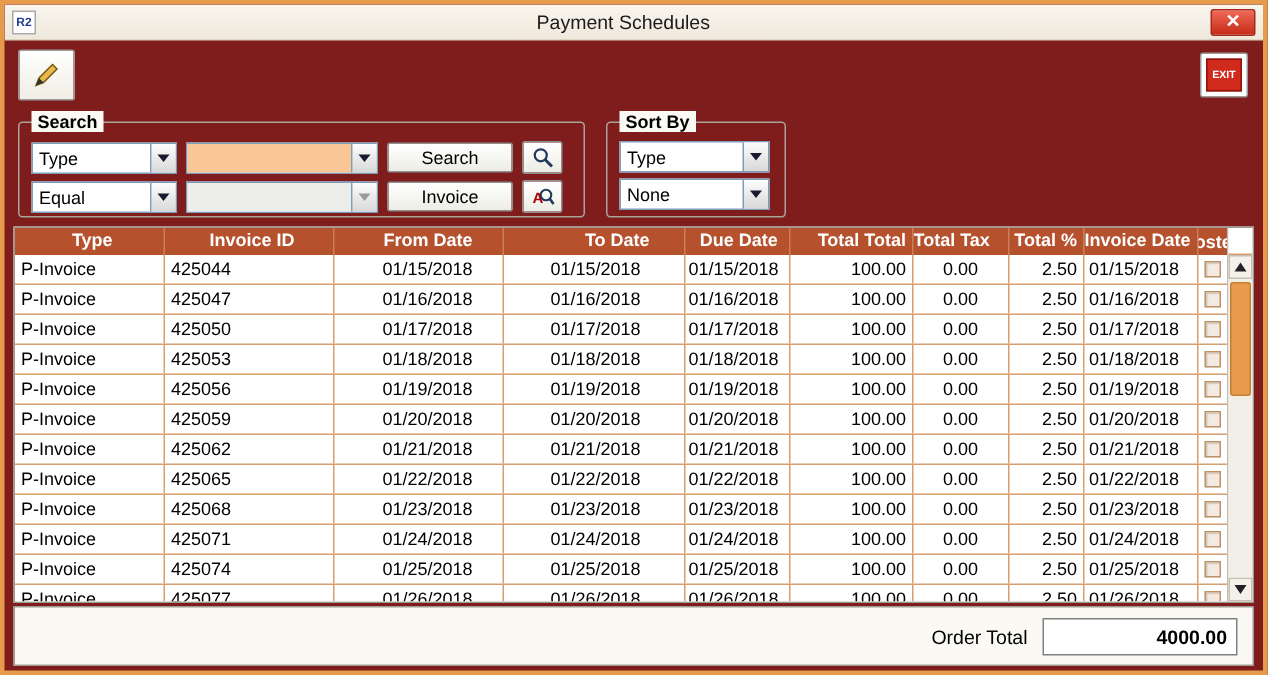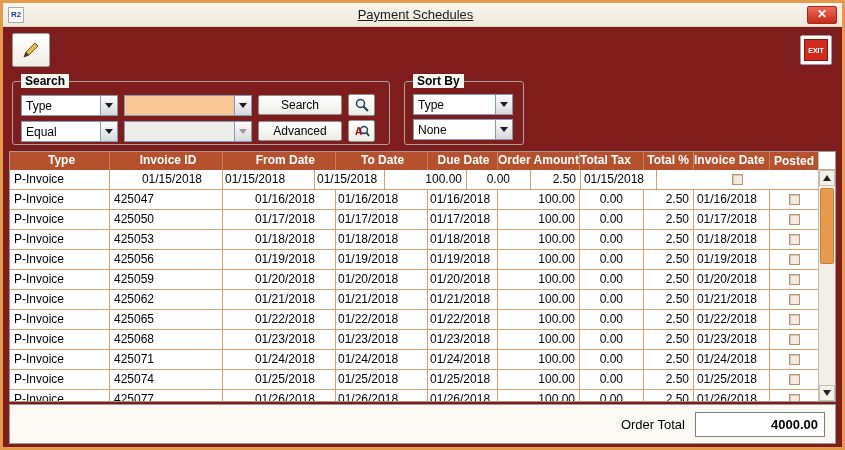--- a/index.html
+++ b/index.html
@@ -18,21 +18,21 @@
     background: linear-gradient(#F9F5EE, #EFE8DB);
     border-bottom: 1px solid #DDD3C2;
     display: flex; align-items: center; padding: 0 5px;
   }
   .logo {
     width: 16px; height: 16px; background: #fff;
     border: 1px solid #A8A8A8; color: #1F3A93;
     font-size: 8px; font-weight: bold;
     display: flex; align-items: center; justify-content: center;
   }
-  .title { flex: 1; text-align: center; font-size: 13px; color: #1a1a1a; text-decoration: underline; }
+  .title { flex: 1; text-align: center; font-size: 13px; color: #1a1a1a; }
   .close-btn {
     width: 30px; height: 18px; border: 1px solid #A52A1C; border-radius: 2px;
     background: linear-gradient(#EF6A57, #C62B18);
     color: #fff; font-size: 12px; font-weight: bold; line-height: 15px;
     text-align: center; cursor: default;
   }
   
   .toolbar { height: 46px; flex: 0 0 46px; position: relative; }
   .tool-btn {
     position: absolute; left: 9px; top: 6px;
@@ -116,21 +116,21 @@
   .grid-body { flex: 1; overflow: hidden; }
   .grid-row { display: flex; height: 20px; border-bottom: 1px solid #D6A06E; background: #fff; }
   .cell {
     font-size: 12px; color: #000; line-height: 19px;
     border-right: 1px solid #D6A06E; white-space: nowrap; overflow: hidden;
     display: block;
   }
   .c0 { width: 100px; padding-left: 4px; }
   .c1 { width: 113px; padding-left: 4px; }
   .c2 { width: 113px; text-align: right; padding-right: 20px; }
-  .c3 { width: 92px;  padding-left: 2px; }
+  .c3 { width: 92px;  padding-left: 2px; margin-left: 29px; }
   .c4 { width: 70px;  padding-left: 2px; }
   .c5 { width: 82px;  text-align: right; padding-right: 4px; }
   .c6 { width: 64px;  text-align: right; padding-right: 20px; }
   .c7 { width: 50px;  text-align: right; padding-right: 4px; }
   .c8 { width: 76px;  text-align: right; padding-right: 12px; }
   .c9 { flex: 1; display: flex; align-items: center; justify-content: center; border-right: none; }
   .checkbox {
     width: 11px; height: 11px; display: inline-block;
     background: #F4EAE0; border: 1px solid #BB9268;
     box-shadow: inset 1px 1px 1px rgba(0,0,0,0.15);
@@ -218,21 +218,21 @@
           <span class="arrow-btn">
               <i></i>
             </span>
         </div>
         <div class="combo value-combo disabled">
           <span class="txt"></span>
           <span class="arrow-btn">
               <i></i>
             </span>
         </div>
-        <button class="push-btn">Advanced</button>
+        <button class="push-btn">Invoice</button>
         <button class="icon-btn">
           <svg width="16" height="16" viewBox="0 0 16 16">
             <text x="1" y="12" font-size="10" font-weight="bold" fill="#B00000">A</text>
             <circle cx="10" cy="7" r="3.5" fill="none" stroke="#223A5E" stroke-width="1.4"></circle>
             <line x1="12.5" y1="9.5" x2="15" y2="13" stroke="#223A5E" stroke-width="1.8"></line>
           </svg>
         </button>
       </div>
     </div>
 
@@ -258,29 +258,30 @@
   </div>
 
   <div class="main-panel">
     <div class="grid-area">
       <div class="grid-header">
         <div class="hcell c0">Type</div>
         <div class="hcell c1">Invoice ID</div>
         <div class="hcell c2">From Date</div>
         <div class="hcell c3">To Date</div>
         <div class="hcell c4">Due Date</div>
-        <div class="hcell c5">Order Amount</div>
+        <div class="hcell c5">Total Total</div>
         <div class="hcell c6">Total Tax</div>
         <div class="hcell c7">Total %</div>
         <div class="hcell c8">Invoice Date</div>
         <div class="hcell c9">Posted</div>
       </div>
       <div class="grid-body">
           <div class="grid-row">
             <div class="cell c0">P-Invoice</div>
+            <div class="cell c1">425044</div>
             <div class="cell c2">01/15/2018</div>
             <div class="cell c3">01/15/2018</div>
             <div class="cell c4">01/15/2018</div>
             <div class="cell c5">100.00</div>
             <div class="cell c6">0.00</div>
             <div class="cell c7">2.50</div>
             <div class="cell c8">01/15/2018</div>
             <div class="cell c9">
               <span class="checkbox"></span>
             </div>

